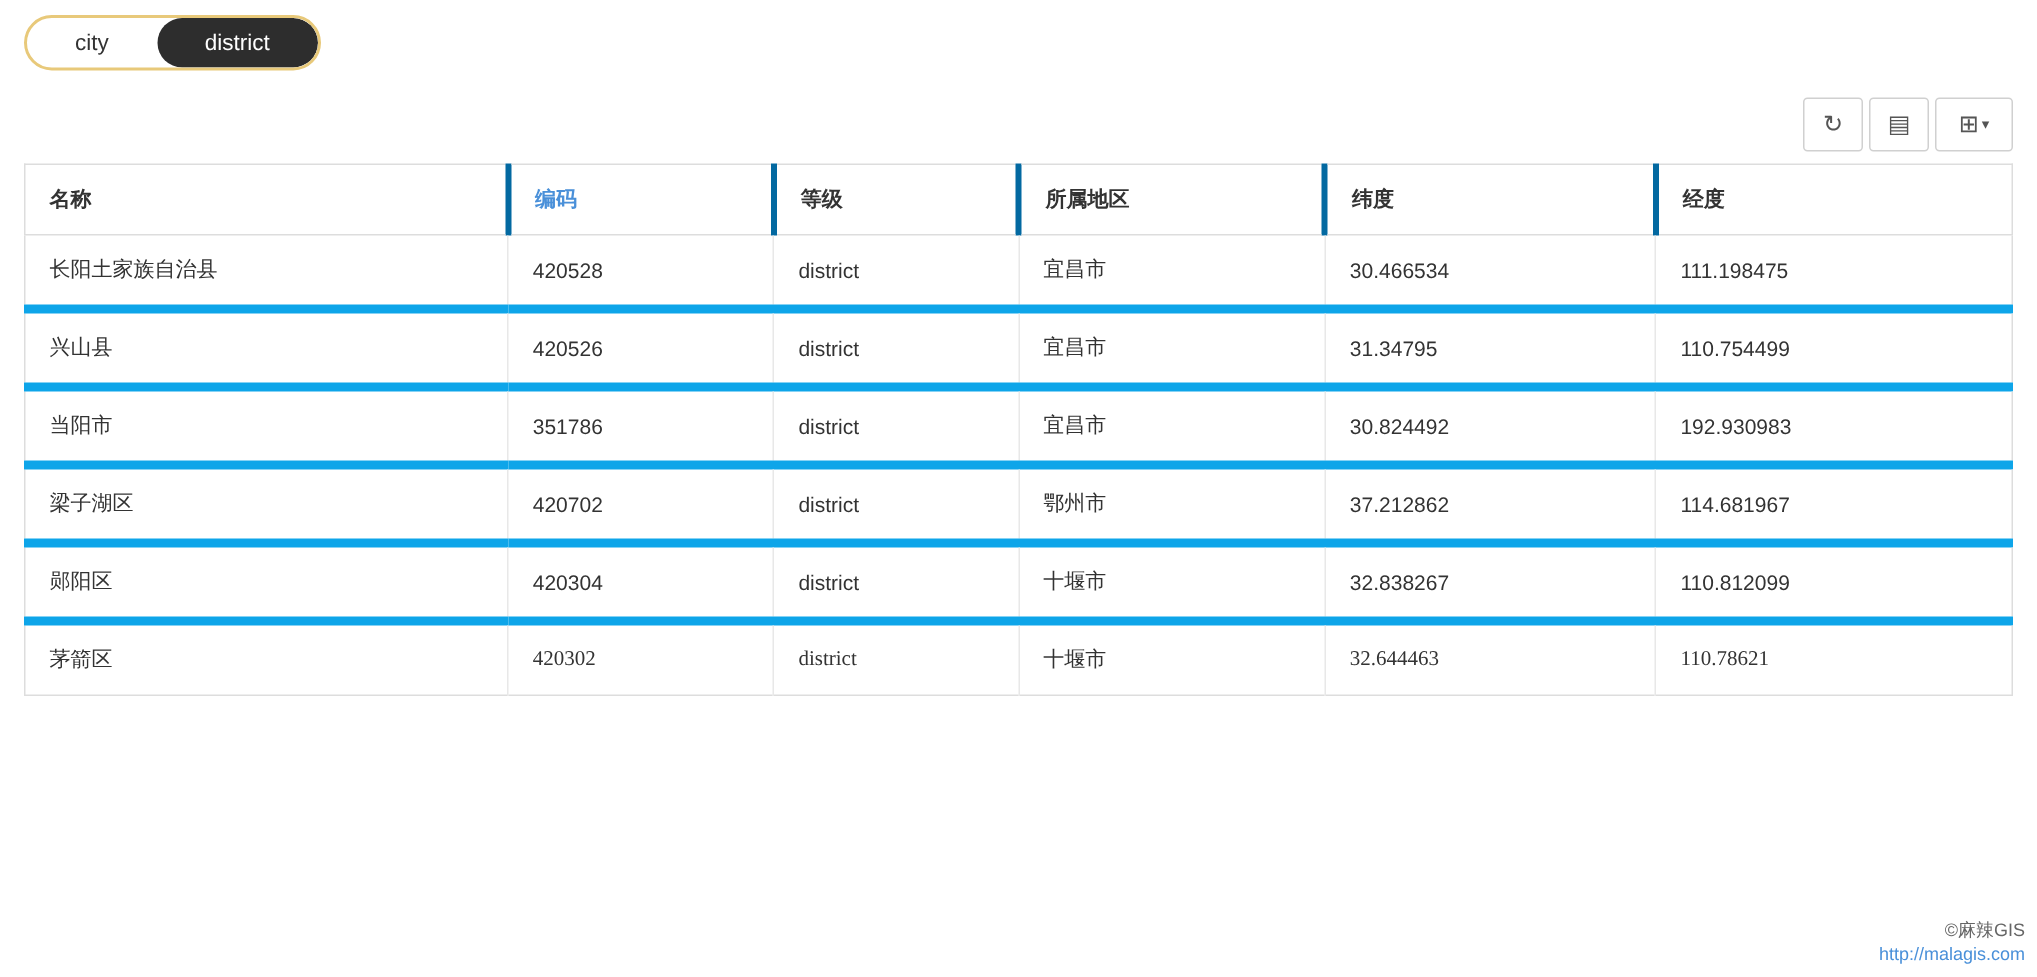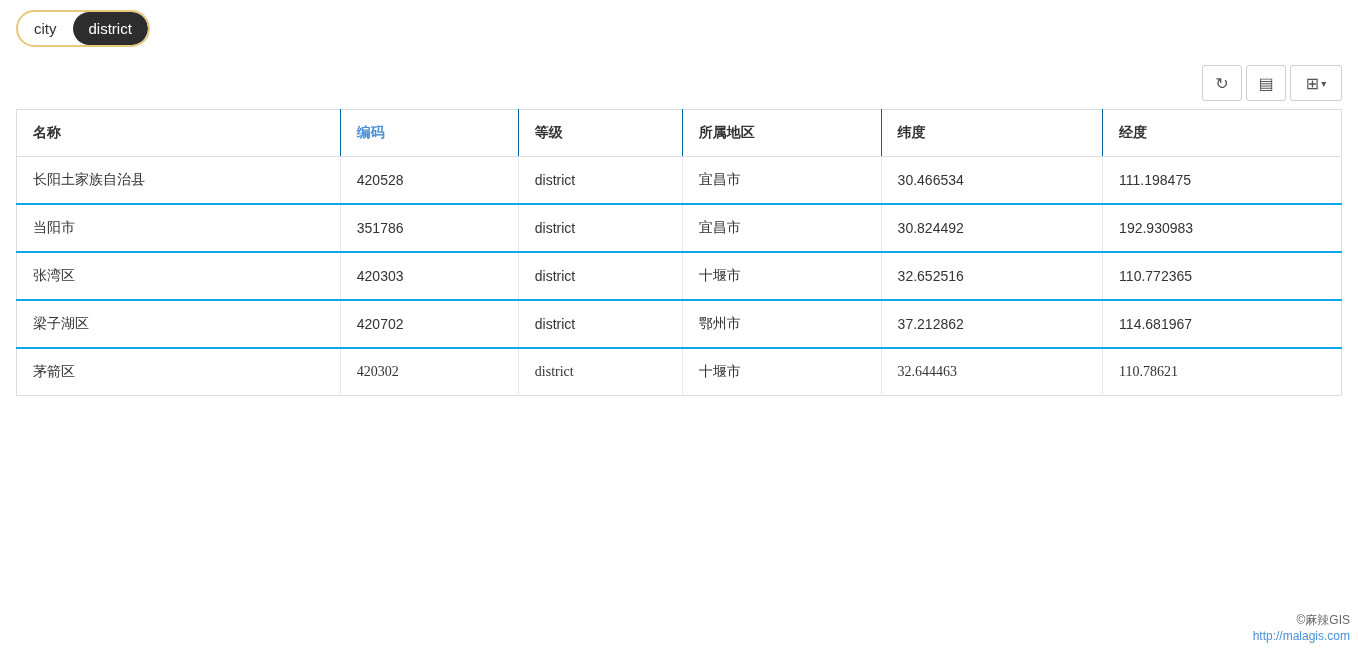--- a/index.html
+++ b/index.html
@@ -26,21 +26,21 @@
 
     .tab-group {
       display: flex;
       border: 2px solid #e8c97a;
       border-radius: 30px;
       overflow: hidden;
       background: #fff;
     }
 
     .tab-btn {
-      padding: 8px 16px;
+      padding: 8px 32px;
       font-size: 15px;
       border: none;
       background: transparent;
       cursor: pointer;
       font-family: inherit;
       color: #333;
     }
 
     .tab-btn.active {
       background: #2d2d2d;
@@ -87,35 +87,35 @@
     thead tr {
       background: #fff;
     }
 
     th {
       padding: 14px 16px;
       text-align: left;
       font-weight: 600;
       font-size: 14px;
       border-bottom: 1px solid #ddd;
-      border-right: 1px solid #0369a1;
+      border-right: 4px solid #0369a1;
       color: #333;
     }
 
     th:last-child {
       border-right: none;
     }
 
     th.highlighted {
       color: #4a90d9;
     }
 
     td {
       padding: 14px 16px;
-      border-bottom: 2px solid #0ea5e9;
+      border-bottom: 6px solid #0ea5e9;
       border-right: 1px solid #e8e8e8;
       font-size: 14px;
       color: #333;
     }
 
     td:last-child {
       border-right: none;
       border-radius: 20px;
     }
 
@@ -180,44 +180,52 @@
     <tbody id="table-body">
     <tr>
           <td>长阳土家族自治县</td>
           <td>420528</td>
           <td>district</td>
           <td>宜昌市</td>
           <td>30.466534</td>
           <td>111.198475</td>
         </tr>
         <tr>
+          <td>兴山县</td>
+          <td>420526</td>
+          <td>district</td>
+          <td>宜昌市</td>
+          <td>31.34795</td>
+          <td>110.754499</td>
+        </tr>
+        <tr>
           <td>当阳市</td>
           <td>351786</td>
           <td>district</td>
           <td>宜昌市</td>
           <td>30.824492</td>
           <td>192.930983</td>
         </tr>
         <tr>
-          <td>张湾区</td>
-          <td>420303</td>
-          <td>district</td>
-          <td>十堰市</td>
-          <td>32.652516</td>
-          <td>110.772365</td>
-        </tr>
-        <tr>
           <td>梁子湖区</td>
           <td>420702</td>
           <td>district</td>
           <td>鄂州市</td>
           <td>37.212862</td>
           <td>114.681967</td>
         </tr>
         <tr>
+          <td>郧阳区</td>
+          <td>420304</td>
+          <td>district</td>
+          <td>十堰市</td>
+          <td>32.838267</td>
+          <td>110.812099</td>
+        </tr>
+        <tr>
           <td>茅箭区</td>
           <td>420302</td>
           <td>district</td>
           <td>十堰市</td>
           <td>32.644463</td>
           <td>110.78621</td>
         </tr>
       </tbody>
   </table>
 </div>

